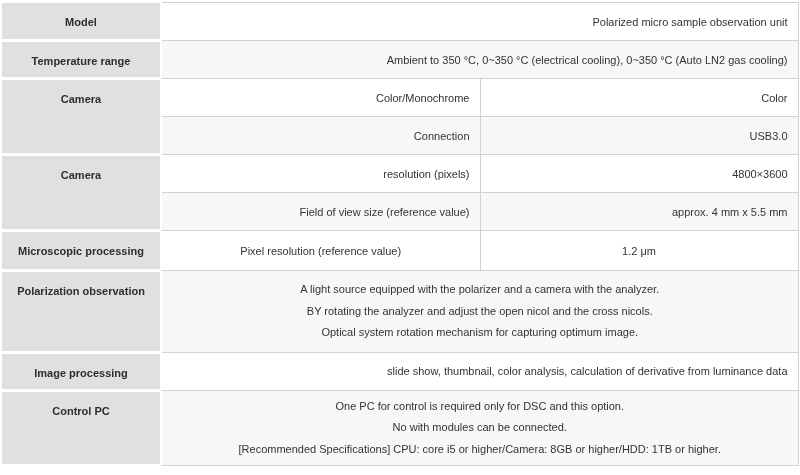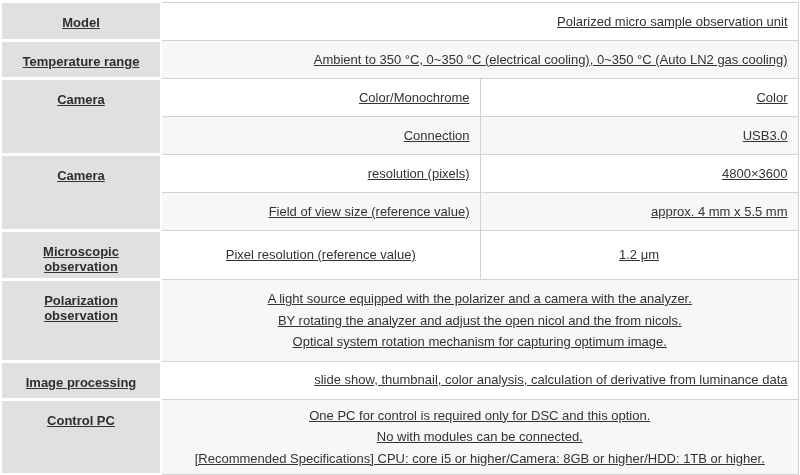--- a/index.html
+++ b/index.html
@@ -15,22 +15,21 @@
     width:800px;height:475px;overflow:hidden;
     background:var(--row-white);
     font-family:"Liberation Sans", sans-serif;
     color:var(--text);
   }
   .page{padding:2px;}
   table.spec{
     width:796px;
     border-collapse:collapse;
     table-layout:fixed;
-    font-size:13px;
-    text-decoration:underline;
+    font-size:11px;
   }
   col.c-label{width:159px;}
   col.c-mid{width:319px;}
   col.c-right{width:318px;}
   th{
     background:var(--label-bg);
     font-weight:bold;
     text-align:center;
     vertical-align:top;
     padding:12px 6px 4px 6px;
@@ -93,30 +92,30 @@
       <td class="white">resolution (pixels)</td>
       <td class="white">4800×3600</td>
     </tr>
 
     <tr class="h1">
       <td class="alt">Field of view size (reference value)</td>
       <td class="alt">approx. 4 mm x 5.5 mm</td>
     </tr>
 
     <tr class="h1b">
-      <th>Microscopic observation</th>
+      <th>Microscopic processing</th>
       <td class="white">Pixel resolution (reference value)</td>
       <td class="white">1.2 μm</td>
     </tr>
 
     <tr>
       <th>Polarization observation</th>
       <td colspan="2" class="alt multiline">
         <div class="line">A light source equipped with the polarizer and a camera with the analyzer.</div>
-        <div class="line">BY rotating the analyzer and adjust the open nicol and the from nicols.</div>
+        <div class="line">BY rotating the analyzer and adjust the open nicol and the cross nicols.</div>
         <div class="line">Optical system rotation mechanism for capturing optimum image.</div>
       </td>
     </tr>
 
     <tr class="h1">
       <th>Image processing</th>
       <td colspan="2" class="white">slide show, thumbnail, color analysis, calculation of derivative from luminance data</td>
     </tr>
 
     <tr>

